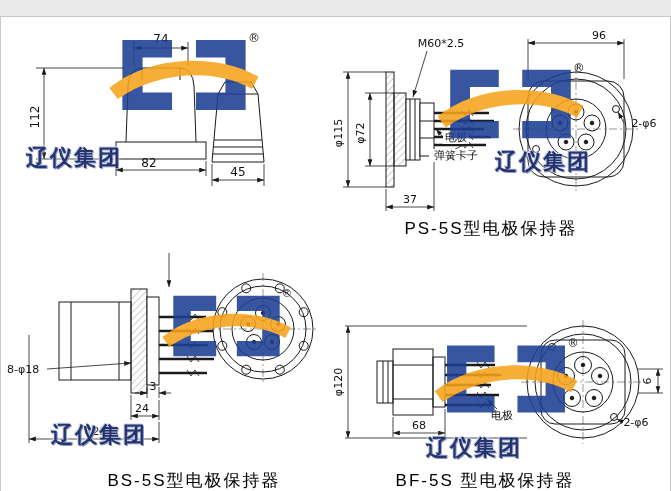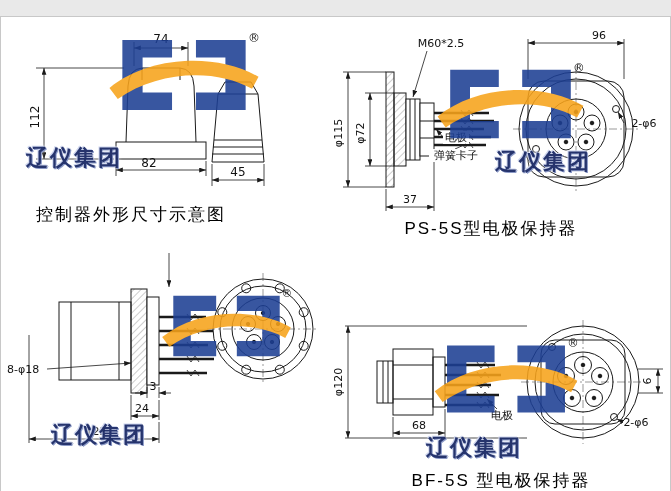--- a/index.html
+++ b/index.html
@@ -296,23 +296,23 @@
     </g>
     <g fill="#111" font-size="11" text-anchor="middle">
       <text x="11" y="125" transform="rotate(-90 11 125)">φ120</text>
       <text x="88" y="172">68</text>
       <text x="305" y="169">2-φ6</text>
       <text x="320" y="124" transform="rotate(-90 320 124)">6</text>
       <text x="171" y="162">电极</text>
     </g>
   </svg>
 
-  <div class="caption" style="left:15px;top:186px;width:230px">控制器外形尺寸示意图</div>
   <div class="caption" style="left:370px;top:200px;width:240px">PS-5S型电极保持器</div>
-  <div class="caption" style="left:375px;top:452px;width:250px">BF-5S 型电极保持器</div>
+  <div class="caption" style="left:78px;top:452px;width:230px">BS-5S型电极保持器</div>
+  <div class="caption" style="left:359px;top:452px;width:250px">BF-5S 型电极保持器</div>
 
   <svg class="wm-logo" style="left:103px;top:12px" width="160" height="92" viewBox="0 0 170 100">
     <g opacity="0.88">
       <path d="M18,12 h54 v19 h-32 v38 h32 v19 H18 Z" fill="#1d3f94"></path>
       <path d="M98,12 h54 v76 h-54 v-19 h32 v-38 h-32 Z" fill="#1d3f94"></path>
       <path d="M4,64 C48,28 122,26 166,52 L159,65 C118,42 56,46 13,76 Z" fill="#f7a31b"></path>
     </g>
     <text x="161" y="14" font-size="13" fill="#222" text-anchor="middle">®</text>
   </svg>
   <svg class="wm-logo" style="left:432px;top:42px" width="155" height="90" viewBox="0 0 170 100">

